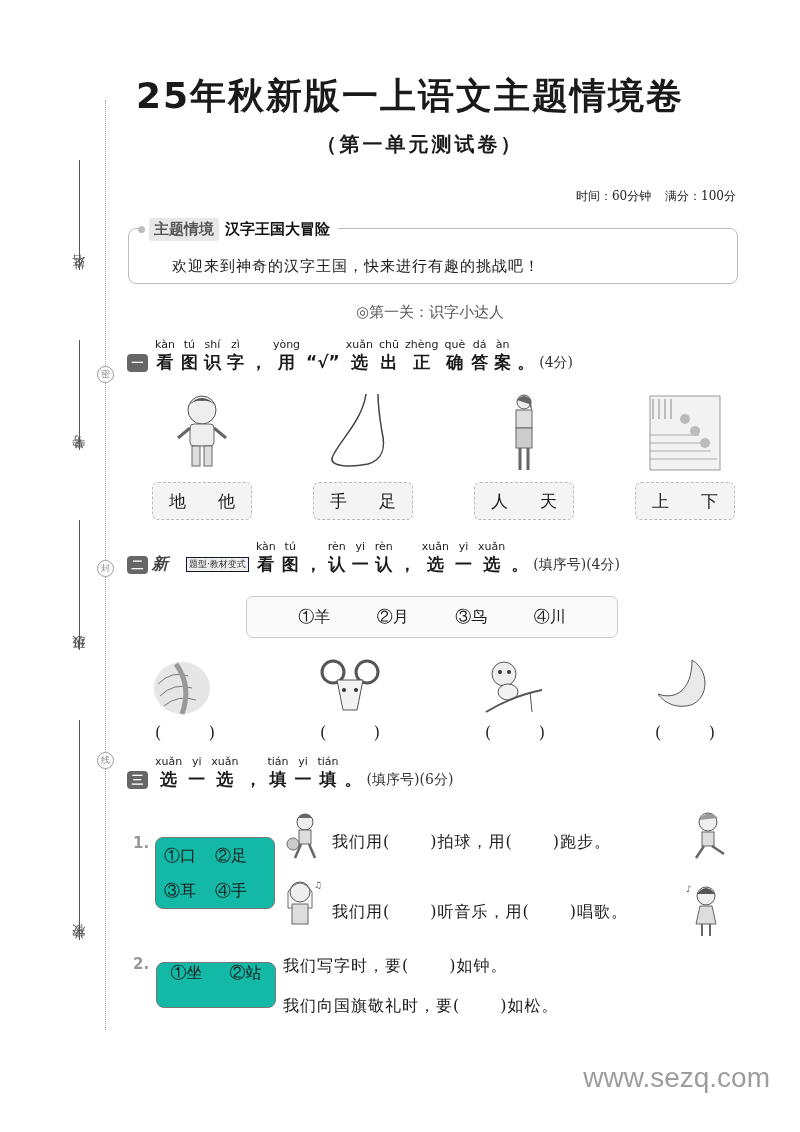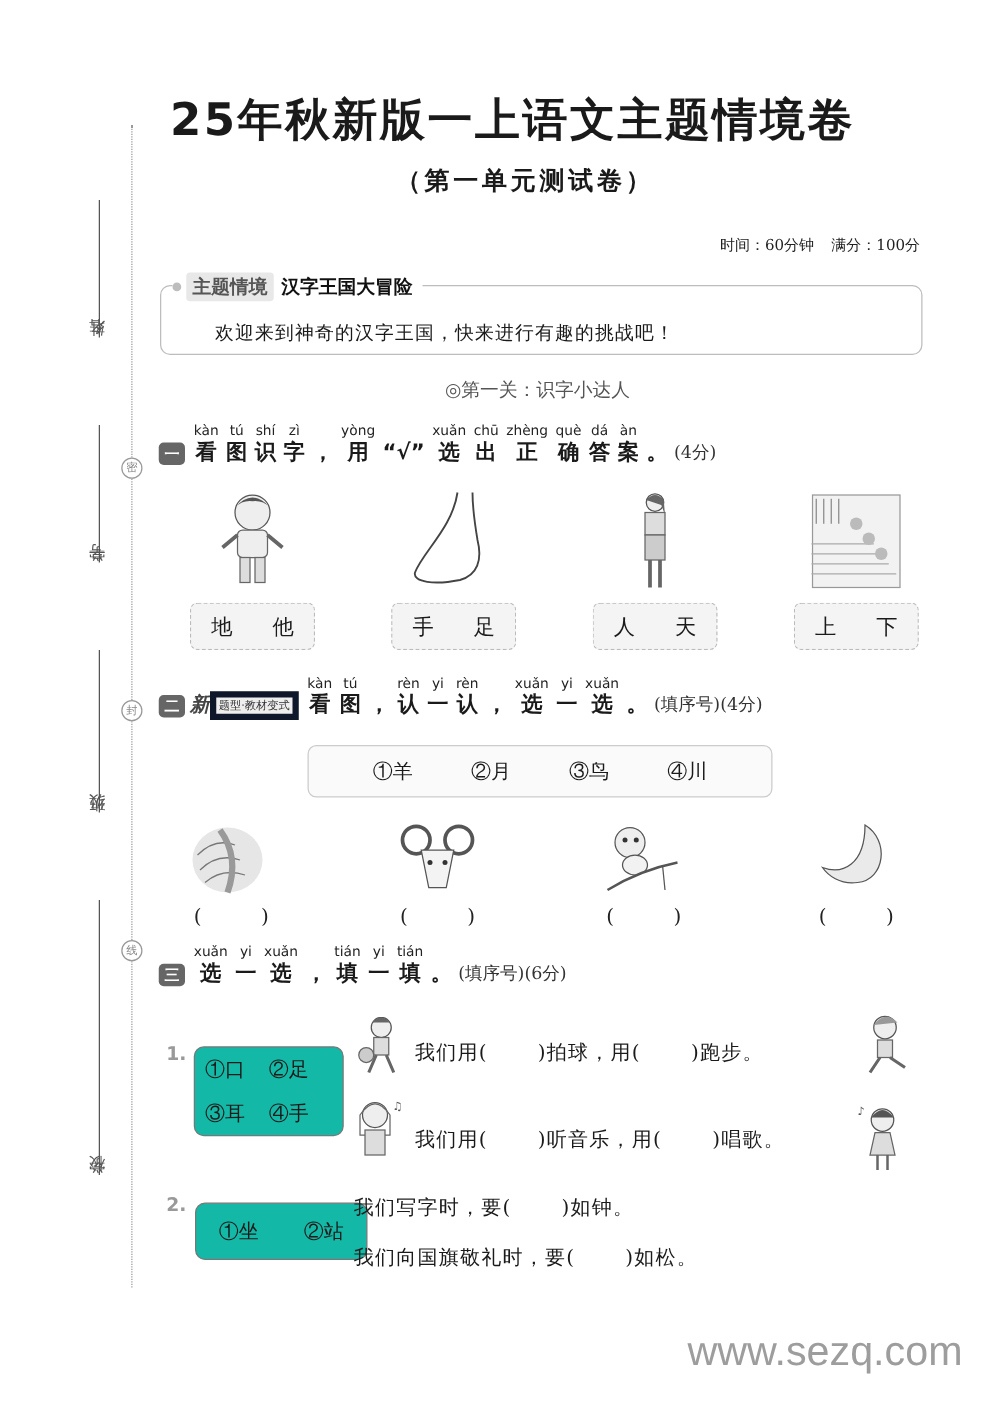--- a/index.html
+++ b/index.html
@@ -29,37 +29,37 @@
 
   .q-head { position: absolute; left: 127px; display: flex; align-items: flex-end; }
   .q-num { width: 21px; height: 18px; background: #666; border-radius: 4px; color: #fff; font-size: 12px; display: flex; align-items: center; justify-content: center; margin-right: 4px; font-family: "DejaVu Sans", sans-serif; font-weight: bold; }
   .q-main { display: flex; align-items: flex-end; }
   .ruby-ch { display: inline-flex; flex-direction: column; align-items: center; margin: 0 3px; }
   .ruby-ch .py { font-family: "DejaVu Sans", sans-serif; font-size: 11px; color: #222; height: 14px; line-height: 14px; white-space: nowrap; }
   .ruby-ch .hz { font-family: "DejaVu Sans", sans-serif; font-weight: bold; font-size: 17px; line-height: 20px; }
   .q-score { font-size: 14px; color: #333; margin-left: 2px; line-height: 20px; }
   .new-badge { font-family: "DejaVu Sans", sans-serif; display: flex; align-items: center; margin-right: 4px; height: 20px; }
   .new-badge .nb-xin { font-style: italic; font-weight: bold; font-size: 16px; color: #444; }
-  .new-badge .nb-rest { font-size: 9px; border: 5px solid #0f172a; padding: 0 2px; color: #333; background: #eee; margin-left: 0; }
+  .new-badge .nb-rest { font-size: 9px; border: 1px solid #0f172a; padding: 0 2px; color: #333; background: #eee; margin-left: 18px; }
 
   .img-item { position: absolute; display: flex; flex-direction: column; align-items: center; }
   .pic { display: flex; align-items: center; justify-content: center; }
   .choice-box { border: 1px dashed #bbb; background: #f4f4f4; border-radius: 6px; width: 100px; height: 38px; display: flex; align-items: center; justify-content: space-around; font-size: 17px; margin-top: 8px; }
 
   .options-box { position: absolute; left: 246px; top: 596px; width: 372px; height: 42px; border: 1px solid #ccc; border-radius: 7px; background: #fafafa; display: flex; align-items: center; justify-content: space-around; padding: 0 28px; font-size: 16px; }
 
   .paren { font-size: 16px; display: flex; justify-content: space-between; width: 60px; color: #222; }
 
   .sub-num { position: absolute; font-family: "DejaVu Sans", sans-serif; font-weight: bold; font-size: 15px; color: #999; }
   .opt-box { position: absolute; border: 1px solid #777; border-radius: 8px; background: #14b8a6; font-size: 16px; }
   .opt-grid { display: grid; grid-template-columns: 1fr 1fr; row-gap: 14px; padding: 8px 8px; }
   .sentence { position: absolute; font-size: 16px; letter-spacing: 1px; white-space: nowrap; }
   .blank { display: inline-block; width: 40px; }
 
-  .watermark { position: absolute; right: 30px; top: 1062px; font-family: "Liberation Sans", sans-serif; font-size: 33px; color: #9d9d9d; }
+  .watermark { position: absolute; right: 30px; top: 1062px; font-family: "Liberation Sans", sans-serif; font-size: 28px; color: #9d9d9d; }
 </style>
 </head>
 <body>
 
 <div class="margin-line"></div>
 
 <div class="margin-field" style="top:160px;">
   <div class="mf-line" style="height:110px;"></div>
   <div class="mf-label">姓名</div>
 </div>
@@ -421,21 +421,21 @@
   <svg width="46" height="58" viewBox="0 0 46 58">
       <circle cx="22" cy="16" r="9" fill="#eee" stroke="#555"></circle>
       <path d="M13 14 Q22 2 31 14" fill="#555"></path>
       <path d="M16 26 L28 26 L32 44 L12 44 Z" fill="#ddd" stroke="#666"></path>
       <path d="M18 44 L18 56 M26 44 L26 56" stroke="#666" stroke-width="2"></path>
       <text x="2" y="12" font-size="9" fill="#555">♪</text>
     </svg>
 </div>
 
 <div class="sub-num" style="left:133px; top:955px;">2.</div>
-<div class="opt-box" style="left:156px; top:962px; width:138px; height:46px; display:flex; align-items:center; justify-content:space-around;">
+<div class="opt-box" style="left:156px; top:962px; width:120px; height:46px; display:flex; align-items:flex-start; justify-content:space-around;">
   <span>①坐</span>
   <span>②站</span>
 </div>
 <div class="sentence" style="left:283px; top:956px;">
   <span>我们写字时，要(</span><span class="blank"></span><span>)如钟。</span>
 </div>
 <div class="sentence" style="left:283px; top:996px;">
   <span>我们向国旗敬礼时，要(</span><span class="blank"></span><span>)如松。</span>
 </div>
 

